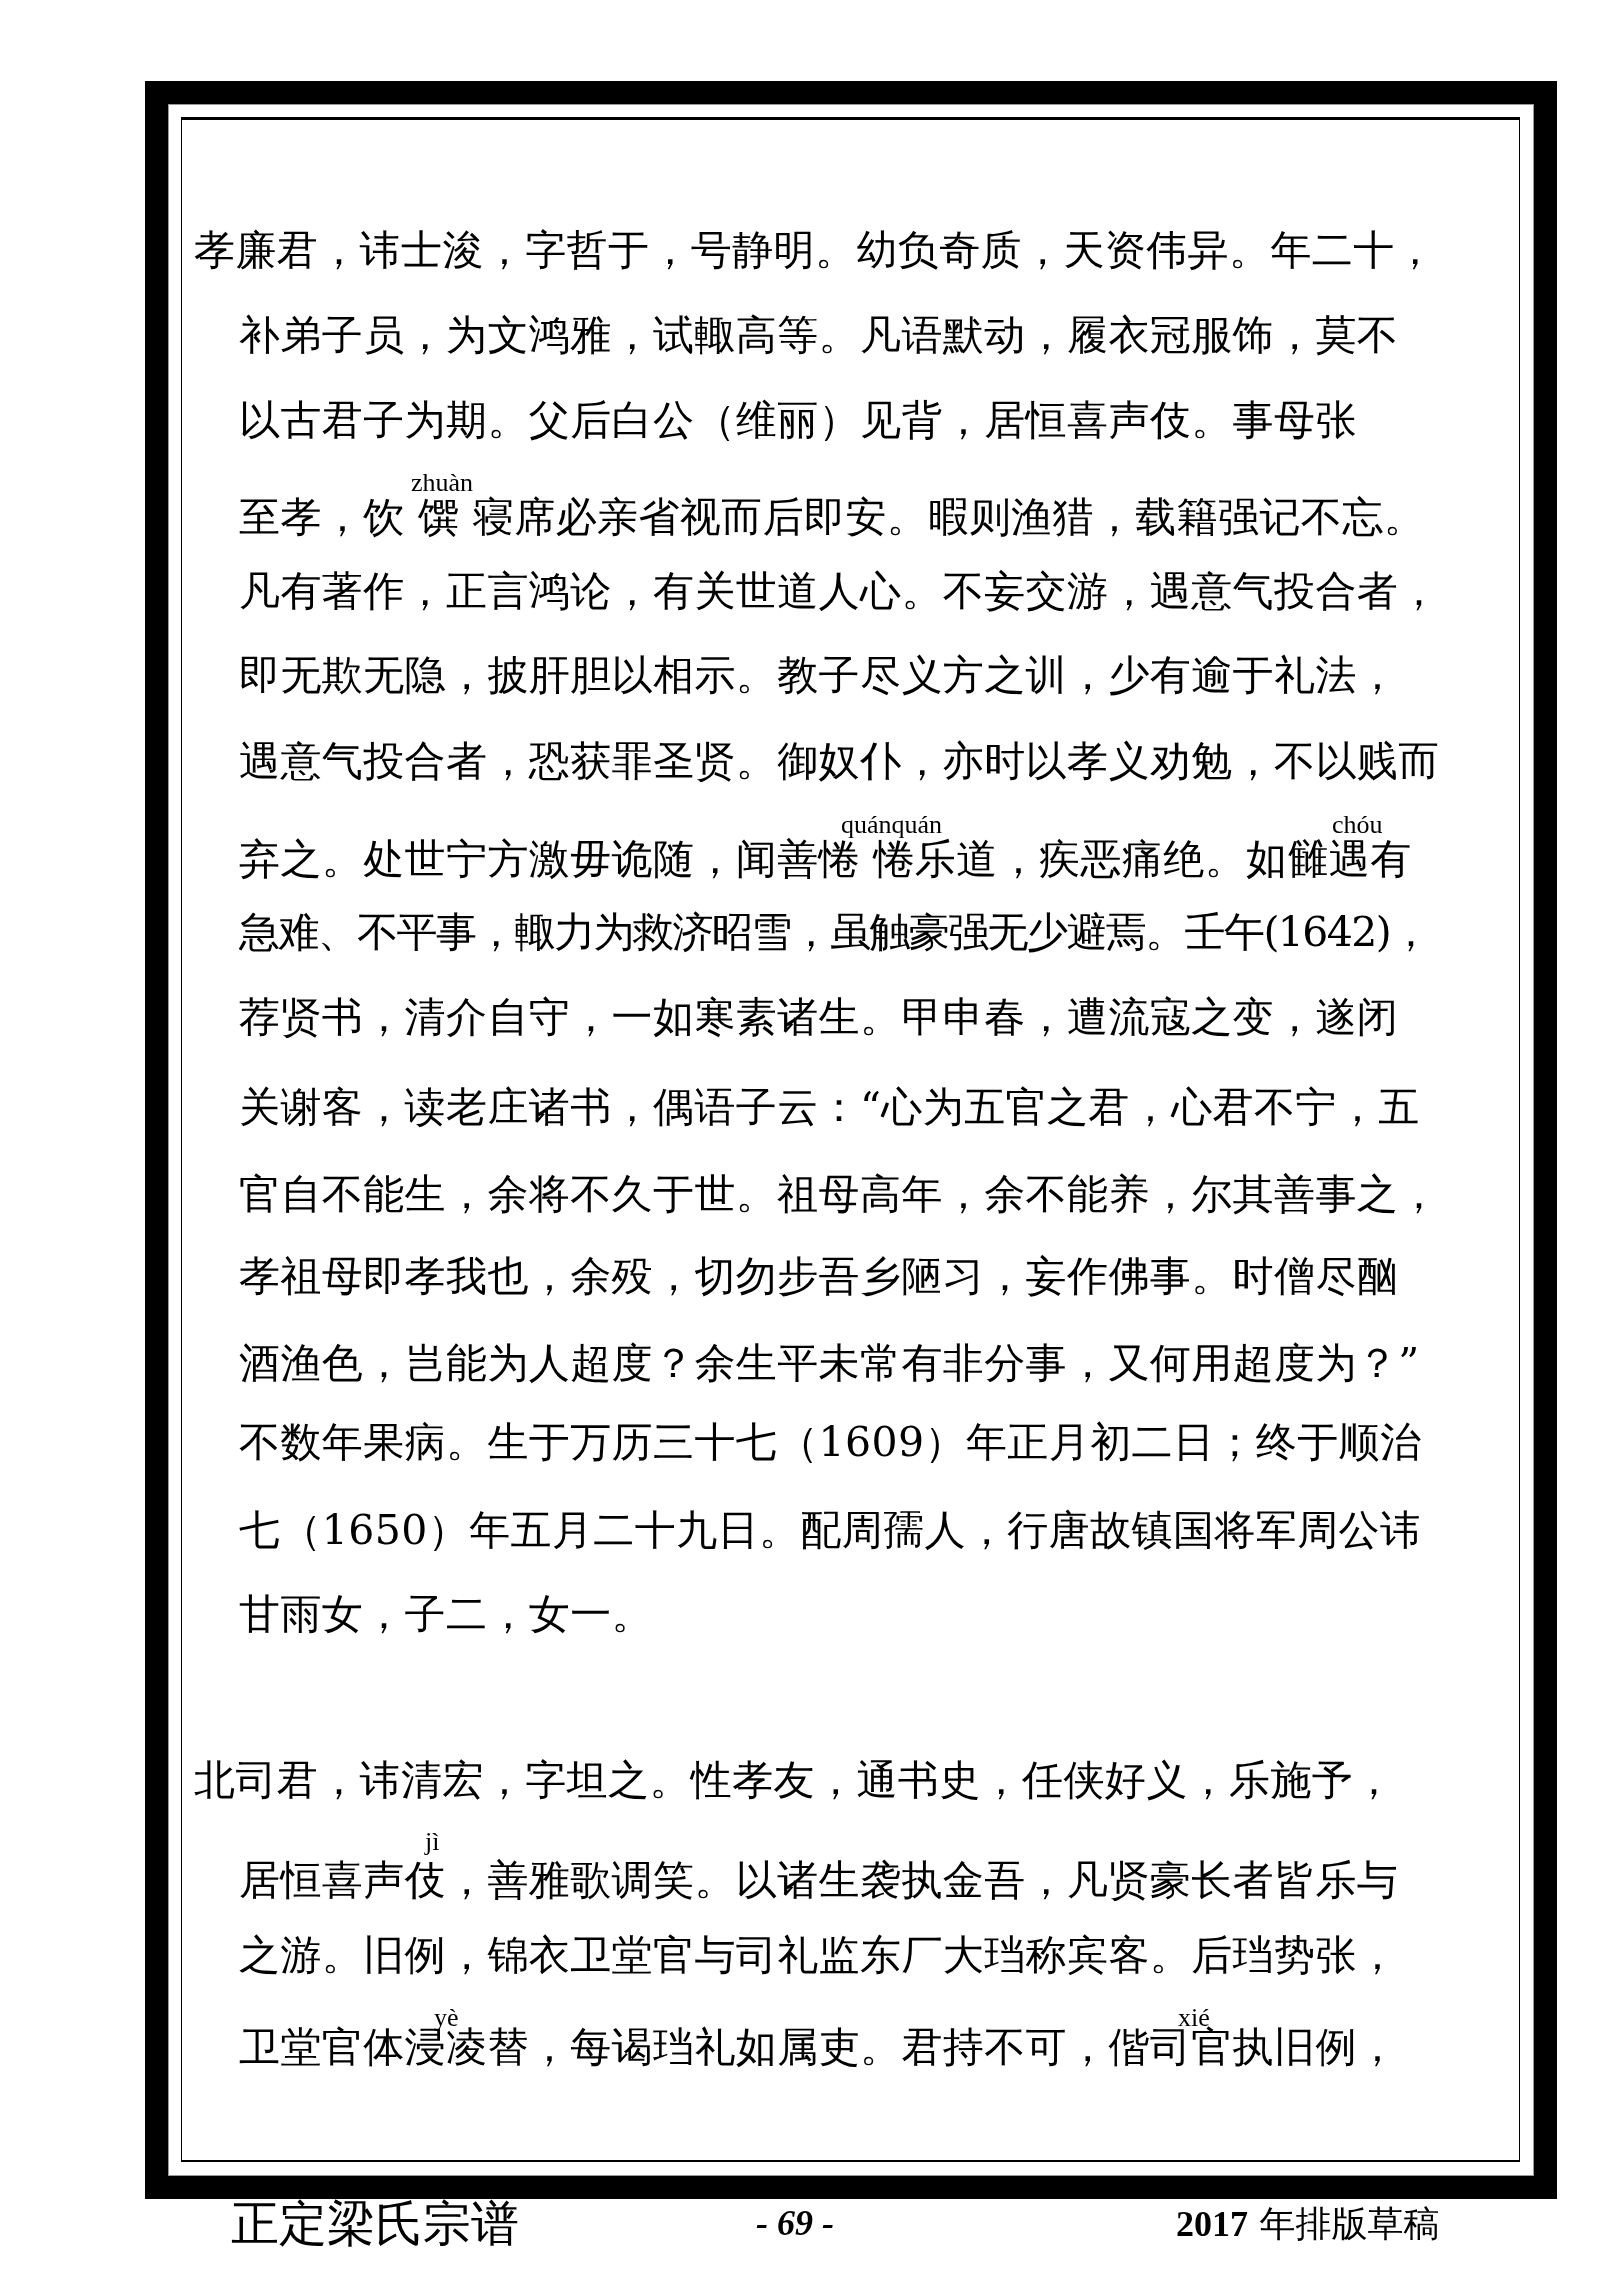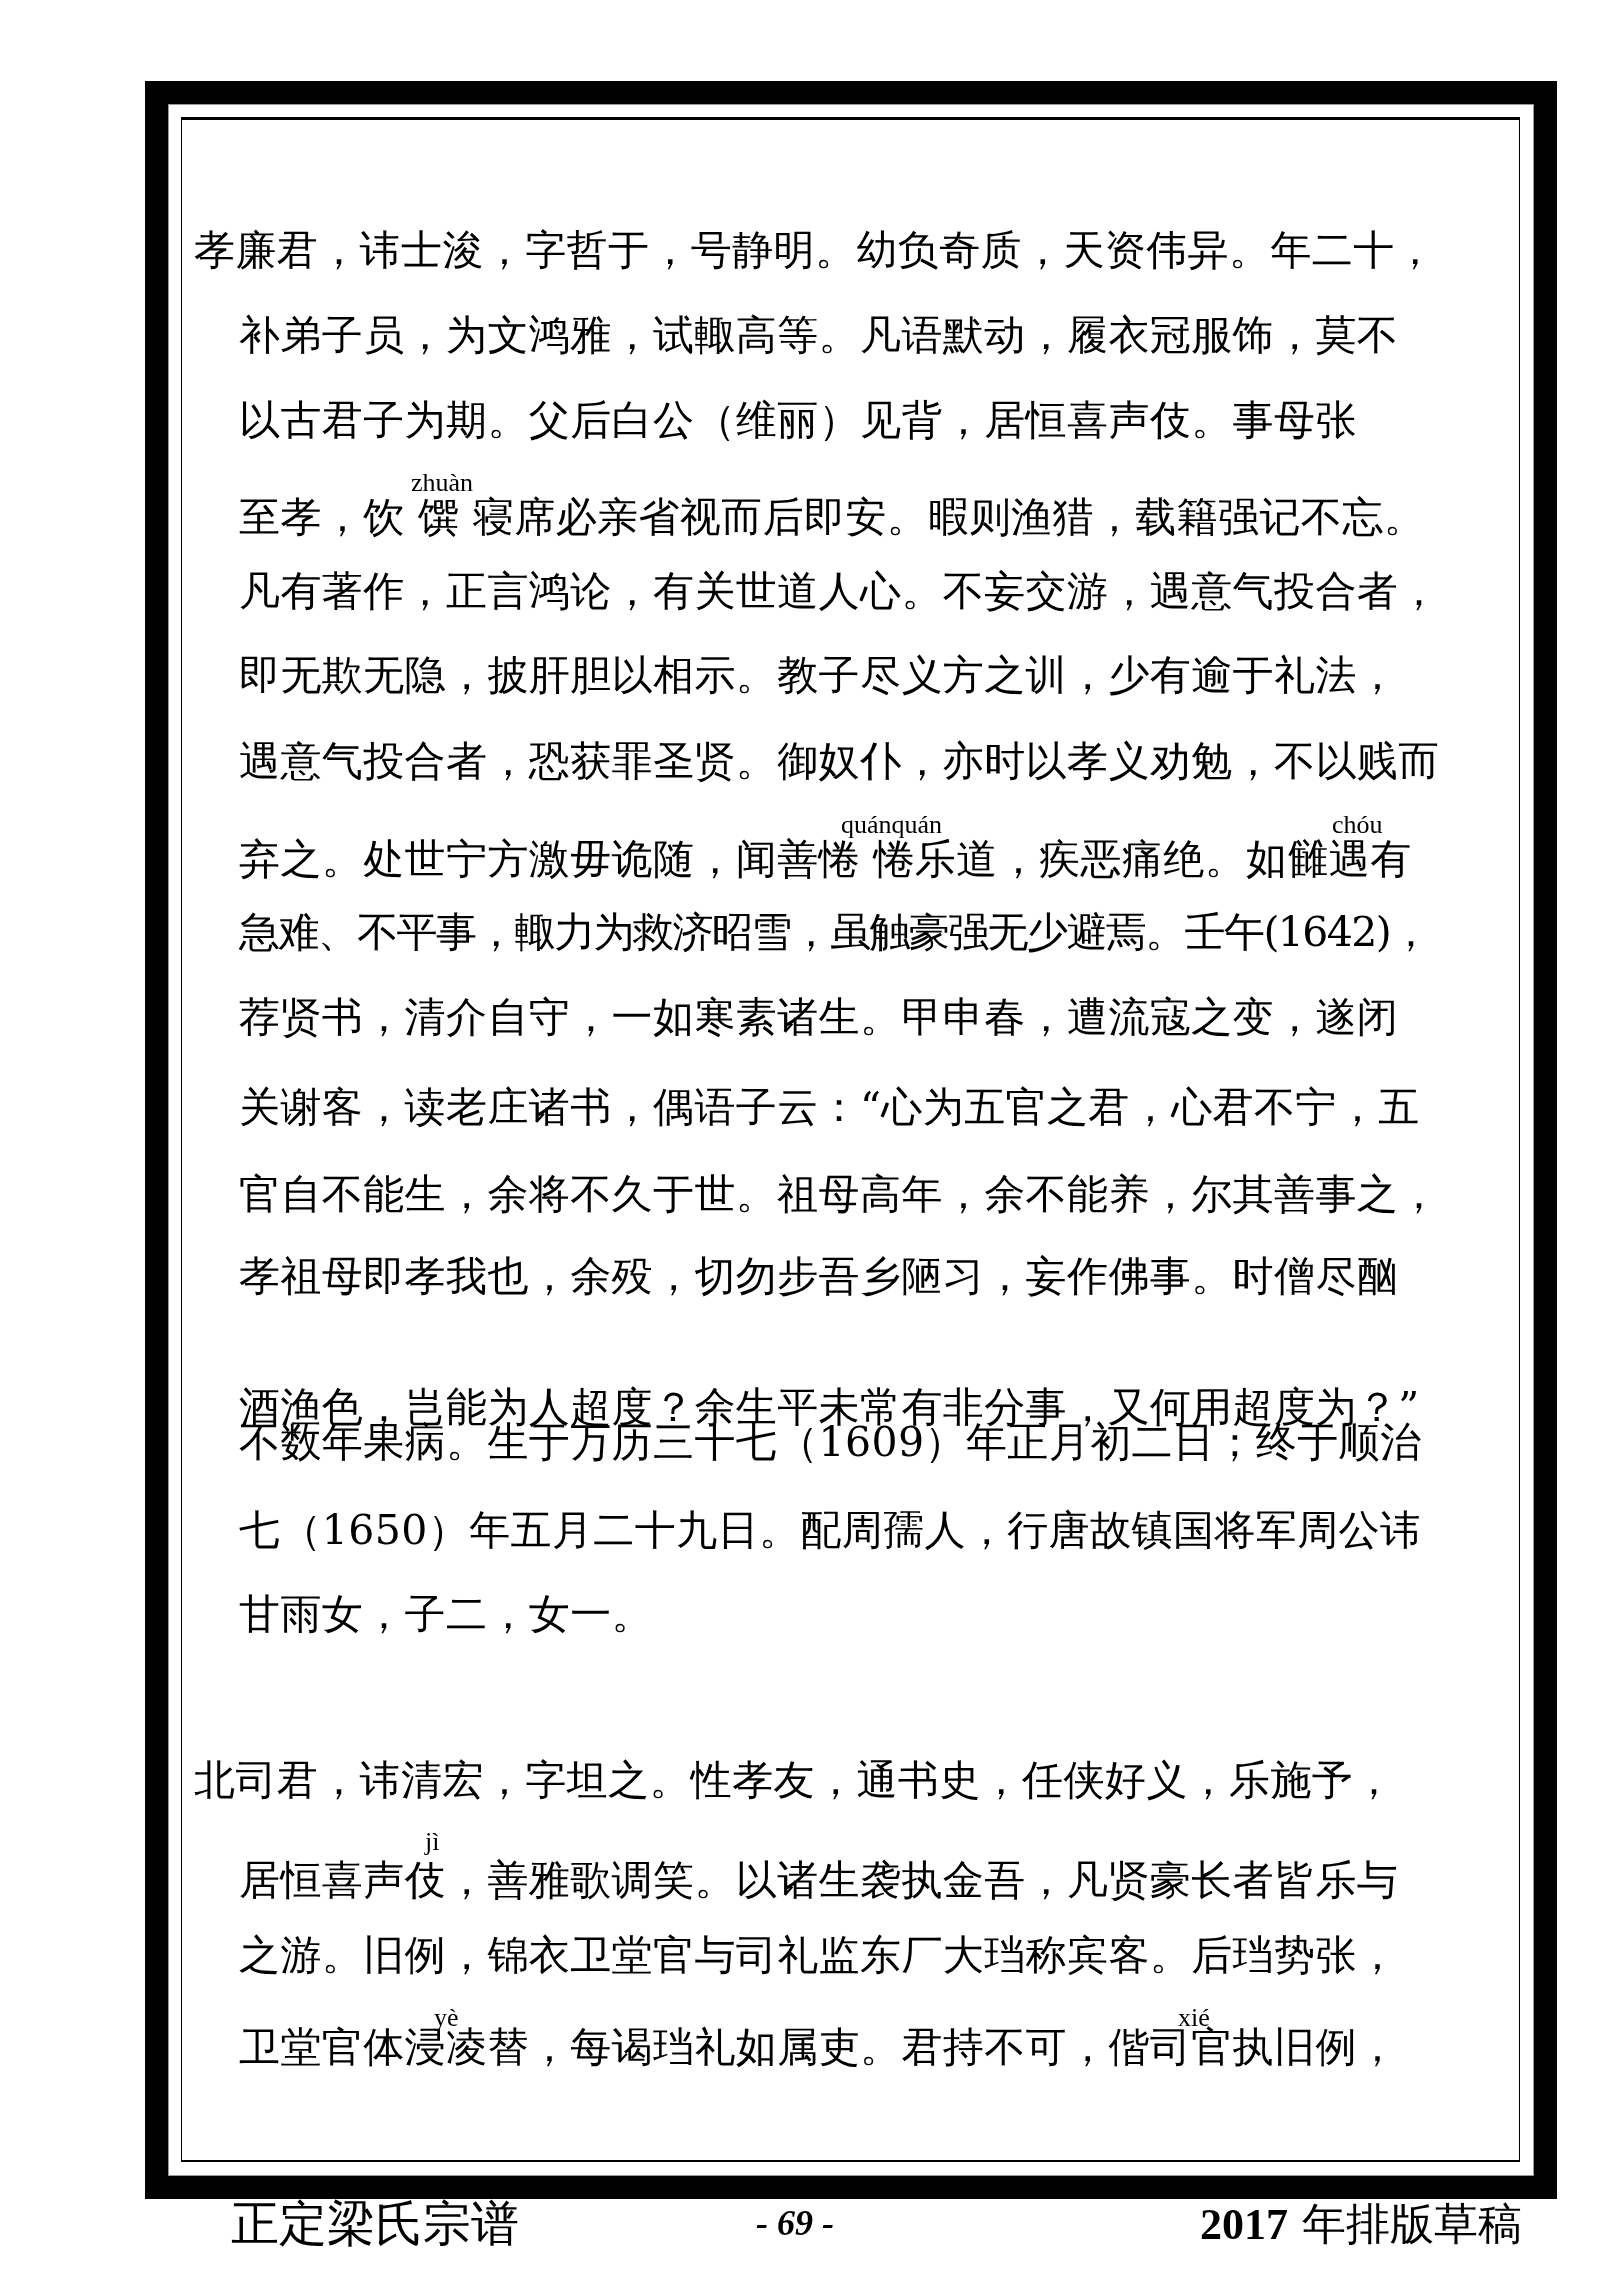--- a/index.html
+++ b/index.html
@@ -14,21 +14,21 @@
                  border-top:3.3px solid #000; border-bottom:2.5px solid #000; box-sizing:border-box; }
   .line { position:absolute; white-space:nowrap; font-size:41px; line-height:43px;
           font-family:"DejaVu Serif","Liberation Serif",serif; letter-spacing:0.4px;text-align:center; }
   .ind { left:239px; }
   .first { left:194px; }
   .ruby { position:absolute; white-space:nowrap; font-size:26px; line-height:19.6px;
           font-family:"Liberation Serif","DejaVu Serif",serif; }
   .footer { position:absolute; white-space:nowrap; top:2204px; line-height:39px; }
   .footer-left { left:231px; font-size:48px; font-family:"DejaVu Serif",serif; }
   .footer-center { left:756px; font-size:36px; font-weight:bold; font-family:"Liberation Serif",serif;font-style:italic; }
-  .footer-right { left:1200px; font-size:44px; font-weight:bold; font-family:"Liberation Serif","DejaVu Serif",serif; }
+  .footer-right { left:1176px; font-size:36px; font-weight:bold; font-family:"Liberation Serif","DejaVu Serif",serif; }
   .footer-right .cn { font-weight:normal; font-family:"DejaVu Serif",serif; }
 </style>
 </head>
 <body>
 
 <div class="outer"></div>
 <div class="outer-inner"></div>
 <div class="inner-frame"></div>
 
 <div class="line first" style="top:229px">孝廉君，讳士浚，字哲于，号静明。幼负奇质，天资伟异。年二十，</div>
@@ -40,21 +40,21 @@
 <div class="line ind" style="top:654px">即无欺无隐，披肝胆以相示。教子尽义方之训，少有逾于礼法，</div>
 <div class="line ind" style="top:740px">遇意气投合者，恐获罪圣贤。御奴仆，亦时以孝义劝勉，不以贱而</div>
 <div class="ruby" style="left:841px;top:815px">quánquán</div>
 <div class="ruby" style="left:1332px;top:815px">chóu</div>
 <div class="line ind" style="top:838px">弃之。处世宁方激毋诡随，闻善惓 惓乐道，疾恶痛绝。如雠遇有</div>
 <div class="line ind" style="top:911px;letter-spacing:-1.6px">急难、不平事，輙力为救济昭雪，虽触豪强无少避焉。壬午(1642)，</div>
 <div class="line ind" style="top:996px">荐贤书，清介自守，一如寒素诸生。甲申春，遭流寇之变，遂闭</div>
 <div class="line ind" style="top:1086px">关谢客，读老庄诸书，偶语子云：“心为五官之君，心君不宁，五</div>
 <div class="line ind" style="top:1173px">官自不能生，余将不久于世。祖母高年，余不能养，尔其善事之，</div>
 <div class="line ind" style="top:1255px">孝祖母即孝我也，余殁，切勿步吾乡陋习，妄作佛事。时僧尽酗</div>
-<div class="line ind" style="top:1386px">酒渔色，岂能为人超度？余生平未常有非分事，又何用超度为？”</div>
+<div class="line ind" style="top:1342px">酒渔色，岂能为人超度？余生平未常有非分事，又何用超度为？”</div>
 <div class="line ind" style="top:1421px">不数年果病。生于万历三十七（1609）年正月初二日；终于顺治</div>
 <div class="line ind" style="top:1509px">七（1650）年五月二十九日。配周孺人，行唐故镇国将军周公讳</div>
 <div class="line ind" style="top:1593px">甘雨女，子二，女一。</div>
 
 <div class="line first" style="top:1759px">北司君，讳清宏，字坦之。性孝友，通书史，任侠好义，乐施予，</div>
 <div class="ruby" style="left:425px;top:1832px">jì</div>
 <div class="line ind" style="top:1859px">居恒喜声伎，善雅歌调笑。以诸生袭执金吾，凡贤豪长者皆乐与</div>
 <div class="line ind" style="top:1934px">之游。旧例，锦衣卫堂官与司礼监东厂大珰称宾客。后珰势张，</div>
 <div class="ruby" style="left:434px;top:2008px">yè</div>
 <div class="ruby" style="left:1178px;top:2008px">xié</div>

